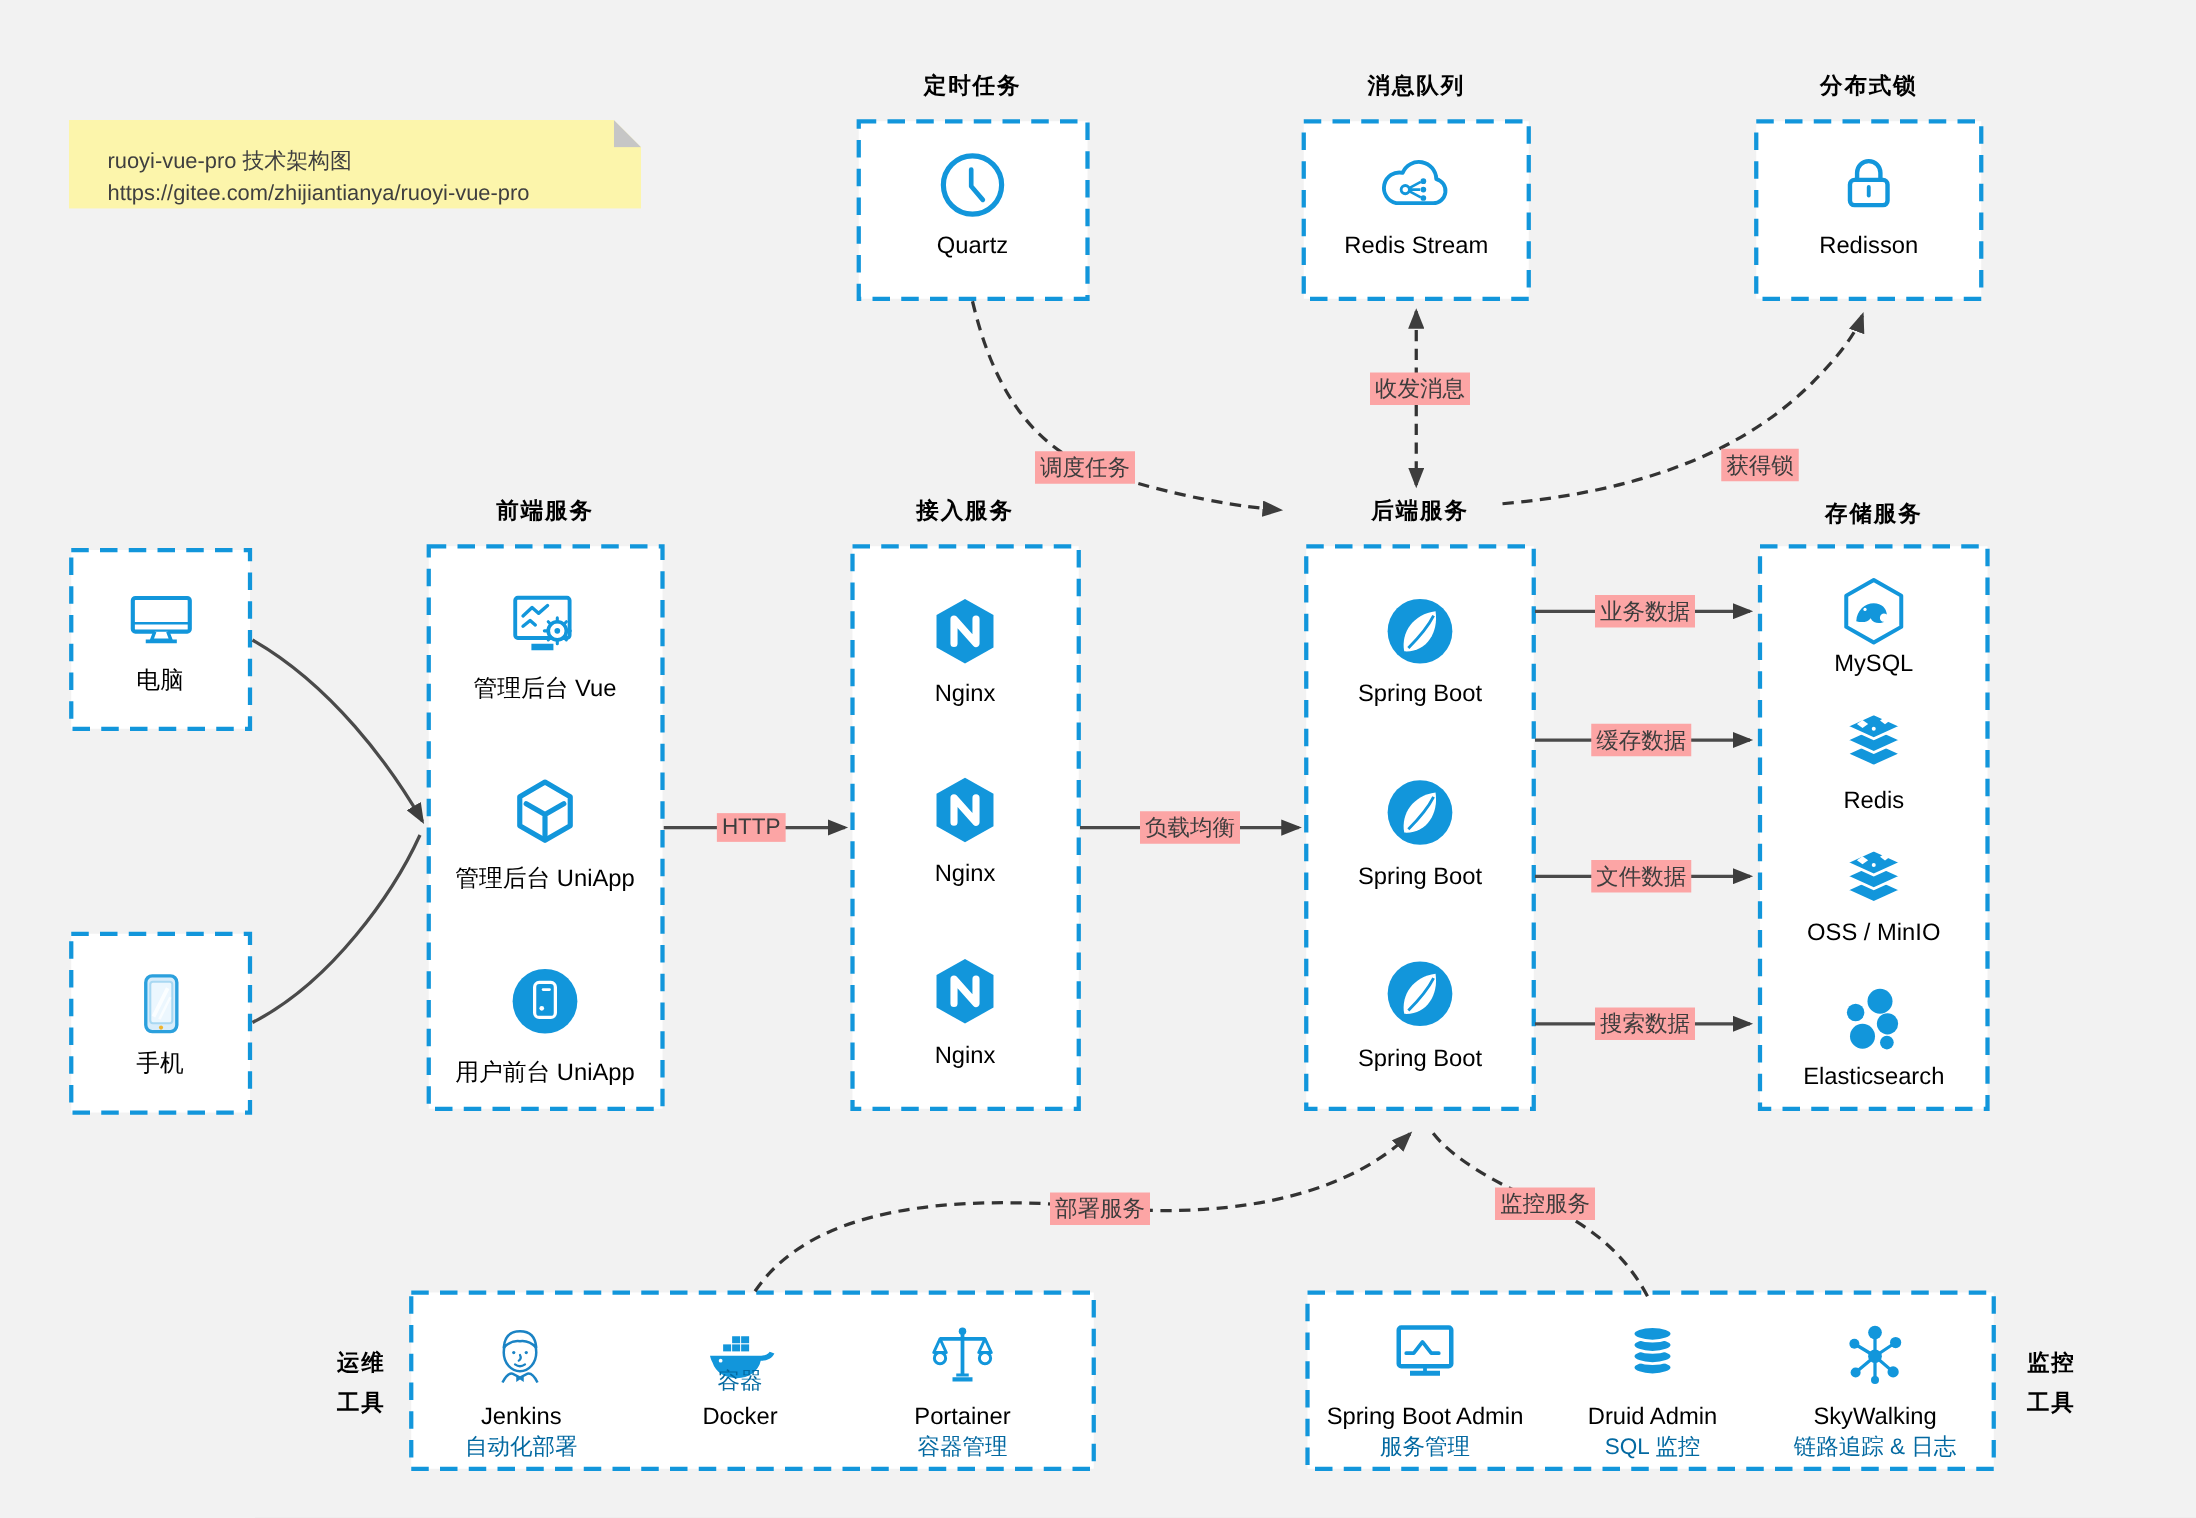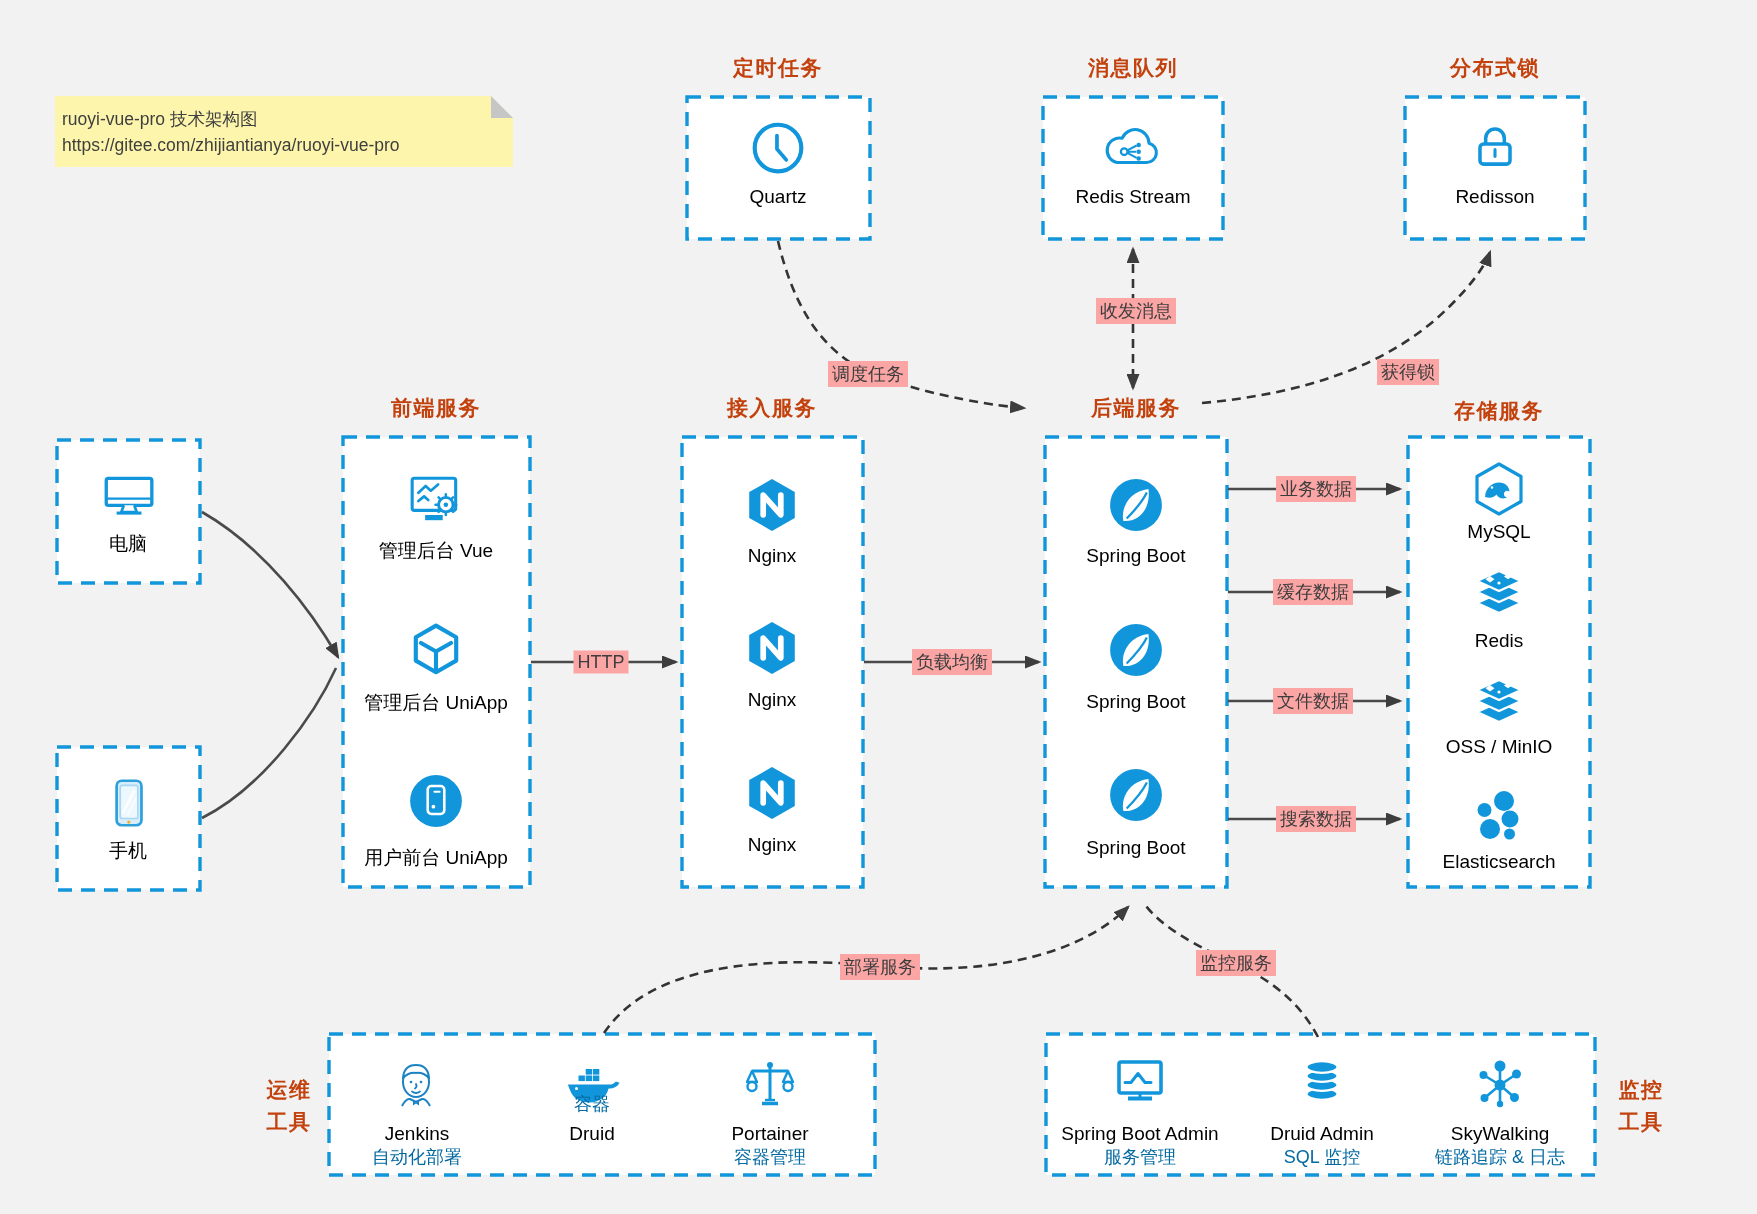--- a/index.html
+++ b/index.html
@@ -3,27 +3,27 @@
 <meta charset="utf-8">
 <style>
   html,body{margin:0;padding:0;}
   body{background:#e8e8e8;}
   .canvas{position:relative;width:1757px;height:1214px;background:#f2f2f2;
           font-family:"Liberation Sans","DejaVu Sans",sans-serif;overflow:hidden;}
   .layer{position:absolute;left:0;top:0;}
   .icon{position:absolute;transform:translate(-50%,-50%);line-height:0;}
   .lbl{position:absolute;transform:translate(-50%,-50%);font-size:19px;color:#000000;white-space:nowrap;}
   .sublbl{position:absolute;transform:translate(-50%,-50%);font-size:18px;color:#0369a1;white-space:nowrap;}
-  .title{position:absolute;transform:translate(-50%,-50%);font-size:21px;font-weight:bold;color:#c2410c;
+  .title{position:absolute;transform:translate(-50%,-50%);font-size:18px;font-weight:bold;color:#000000;
          white-space:nowrap;letter-spacing:1.5px;}
   .elbl{position:absolute;transform:translate(-50%,-50%);font-size:18px;color:#3d3d3d;background:#fca5a5;
         padding:1px 4px;white-space:nowrap;}
   .note{position:absolute;left:55px;top:96px;width:458px;height:71px;background:#fcf5ab;
         clip-path:polygon(0 0,calc(100% - 22px) 0,100% 22px,100% 100%,0 100%);
-        display:flex;flex-direction:column;justify-content:center;padding-left:7px;box-sizing:border-box;}
+        display:flex;flex-direction:column;justify-content:flex-end;padding-left:31px;box-sizing:border-box;}
   .note div{font-size:17.5px;color:#3f3f3f;line-height:26px;}
   .fold{position:absolute;left:491px;top:96px;width:22px;height:22px;background:#c6c6c6;
         clip-path:polygon(0 0,100% 100%,0 100%);}
 </style>
 </head>
 <body>
 
 <div class="canvas">
 
   <svg class="layer" width="1757" height="1214" viewBox="0 0 1757 1214">
@@ -290,21 +290,21 @@
         <rect x="15.5" y="14.5" width="6.4" height="5.6"></rect>
         <rect x="22.7" y="14.5" width="6.4" height="5.6"></rect>
         <rect x="29.9" y="14.5" width="6.4" height="5.6"></rect>
         <rect x="22.7" y="8" width="6.4" height="5.6"></rect>
         <rect x="29.9" y="8" width="6.4" height="5.6"></rect>
         <path d="M5,23.5 H46 C49,23.5 51.5,22.3 52.8,20.4 L56.5,21.8 C54.9,25.6 50.6,27.6 46,27.6 H45.6 C43.6,36.4 36,41.5 26.5,41.5 C17,41.5 9.5,36.8 7,29 C6,26.9 5.3,25.2 5,23.5 Z"></path>
       </g>
       <circle cx="13.5" cy="27.5" r="1.5" fill="#fff"></circle>
     </svg>
   </div>
-  <div class="lbl" style="left:592px;top:1134px">Druid</div>
+  <div class="lbl" style="left:592px;top:1134px">Docker</div>
   <div class="sublbl" style="left:592px;top:1104px">容器</div>
 
   <div class="icon" style="left:770px;top:1085px">
     <svg width="54" height="54" viewBox="0 0 54 54">
       <circle cx="27" cy="7" r="3" fill="#1296db"></circle>
       <path d="M27,9 V42" stroke="#1296db" stroke-width="3"></path>
       <path d="M9,13 H45" stroke="#1296db" stroke-width="3"></path>
       <path d="M9,13 L4,24 H14 Z" fill="#fff" stroke="#1296db" stroke-width="2.4" stroke-linejoin="round"></path>
       <circle cx="9" cy="28.5" r="4.5" fill="#fff" stroke="#1296db" stroke-width="2.4"></circle>
       <path d="M45,13 L40,24 H50 Z" fill="#fff" stroke="#1296db" stroke-width="2.4" stroke-linejoin="round"></path>

